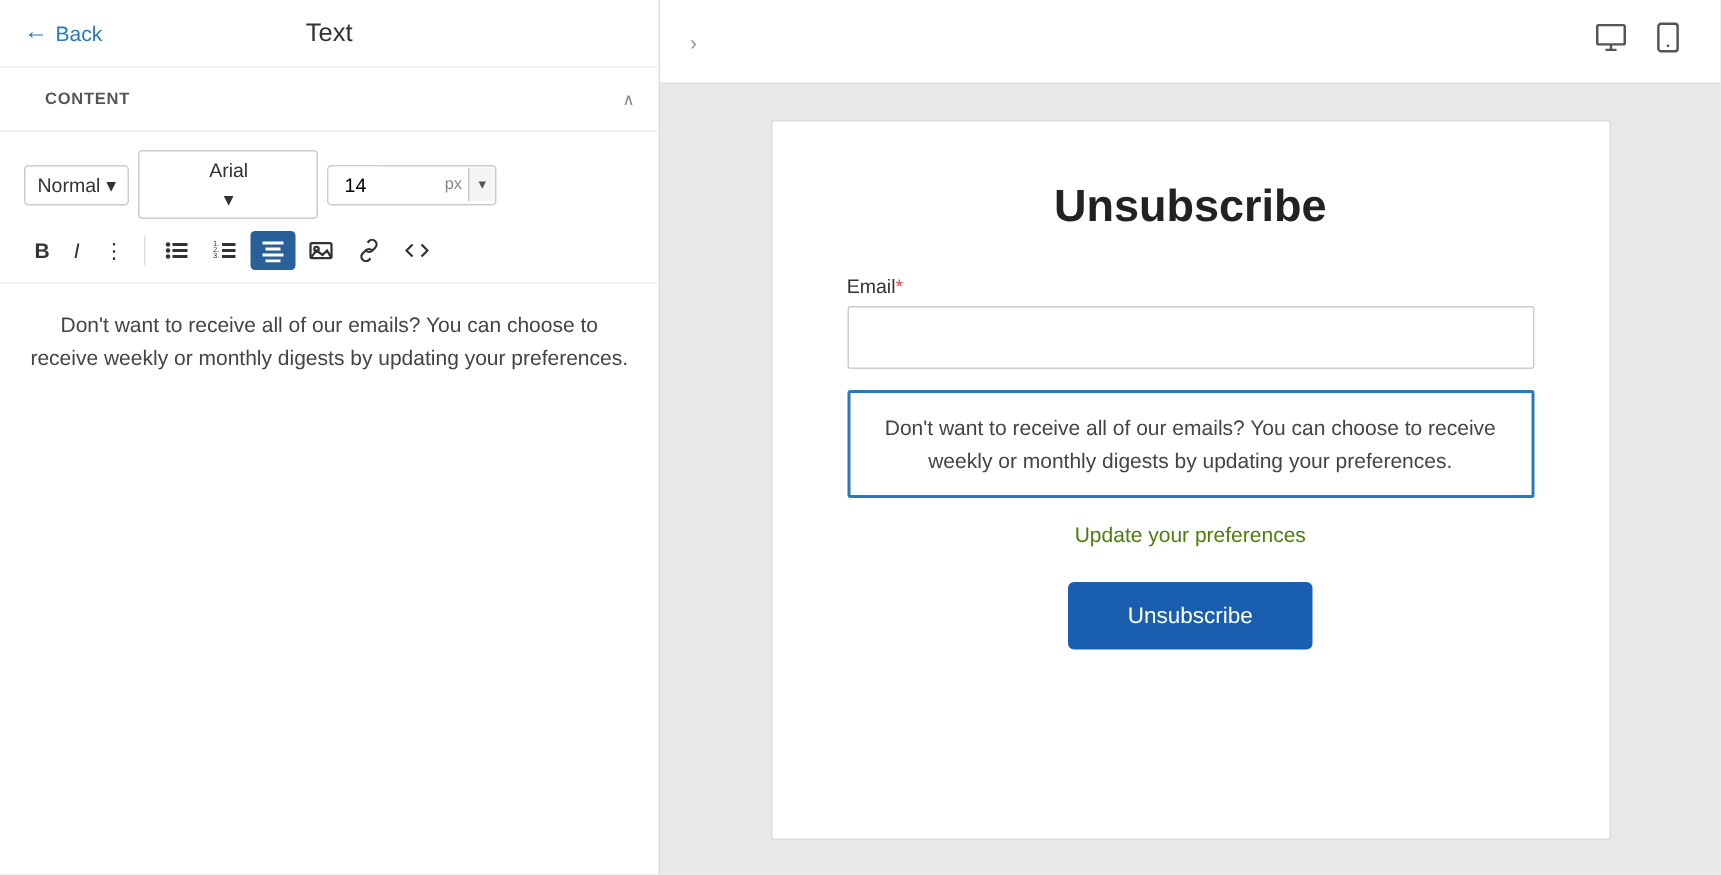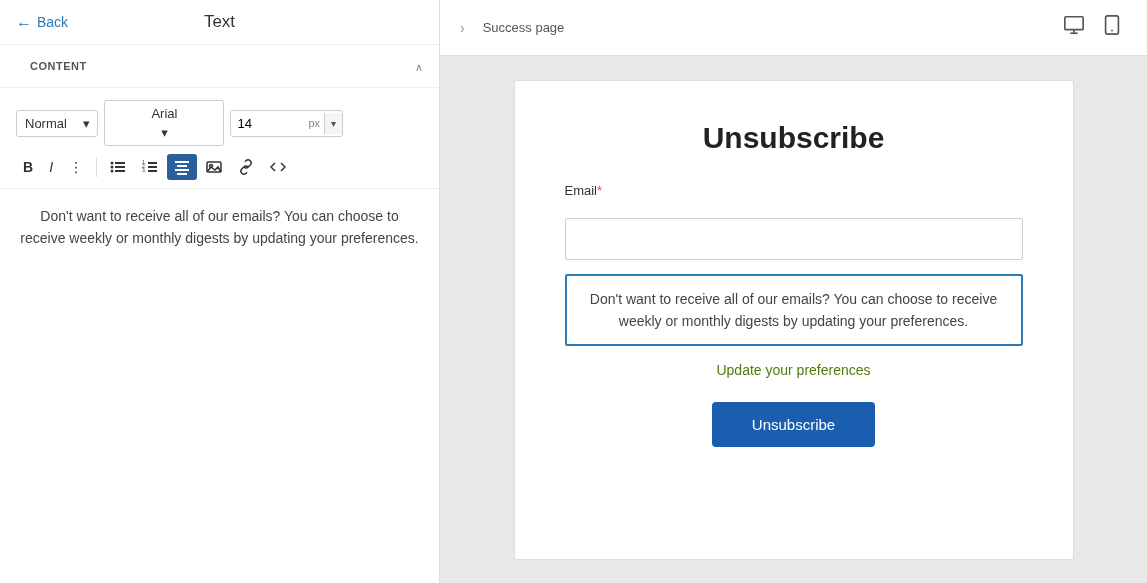--- a/index.html
+++ b/index.html
@@ -92,21 +92,21 @@
     .select-normal {
       display: flex;
       align-items: center;
       border: 1px solid #ccc;
       border-radius: 3px;
       padding: 5px 8px;
       background: #fff;
       cursor: pointer;
       font-size: 13px;
       color: #333;
-      gap: 16px;
+      gap: 4px;
     }
 
     .select-font {
       display: flex;
       align-items: center;
       border: 1px solid #ccc;
       border-radius: 3px;
       padding: 5px 8px;
       background: #fff;
       cursor: pointer;
@@ -124,20 +124,21 @@
       border: 1px solid #ccc;
       border-radius: 3px;
       overflow: hidden;
     }
 
     .font-size-input {
       width: 35px;
       border: none;
       padding: 5px 6px;
       font-size: 13px;
+      text-align: center;
       outline: none;
     }
 
     .font-size-unit {
       padding: 5px 4px;
       font-size: 11px;
       color: #888;
       background: #fff;
       margin-left: 38px;
     }
@@ -288,21 +289,21 @@
     }
 
     .email-field-group {
       width: 100%;
       margin-bottom: 14px;
     }
 
     .email-field-label {
       font-size: 13px;
       color: #333;
-      margin-bottom: 20px;
+      margin-bottom: 6px;
     }
 
     .required-star {
       color: #e44;
     }
 
     .email-input-box {
       width: 100%;
       height: 42px;
       border: 1px solid #ccc;
@@ -443,21 +444,20 @@
     </div>
 
   </div>
 </div>
 
 <div class="right-panel">
 
   <div class="right-top-bar">
     <div class="page-nav">
       <span class="page-chevron">›</span>
-      <button class="page-btn-plain">Success page</button>
     </div>
     <div class="view-icons">
       <button class="view-icon-btn">
         <svg width="22" height="22" viewBox="0 0 24 24" fill="none" stroke="currentColor" stroke-width="1.8">
             <rect x="2" y="3" width="20" height="14" rx="1"></rect>
             <line x1="8" y1="21" x2="16" y2="21"></line>
             <line x1="12" y1="17" x2="12" y2="21"></line>
           </svg>
       </button>
       <button class="view-icon-btn">

